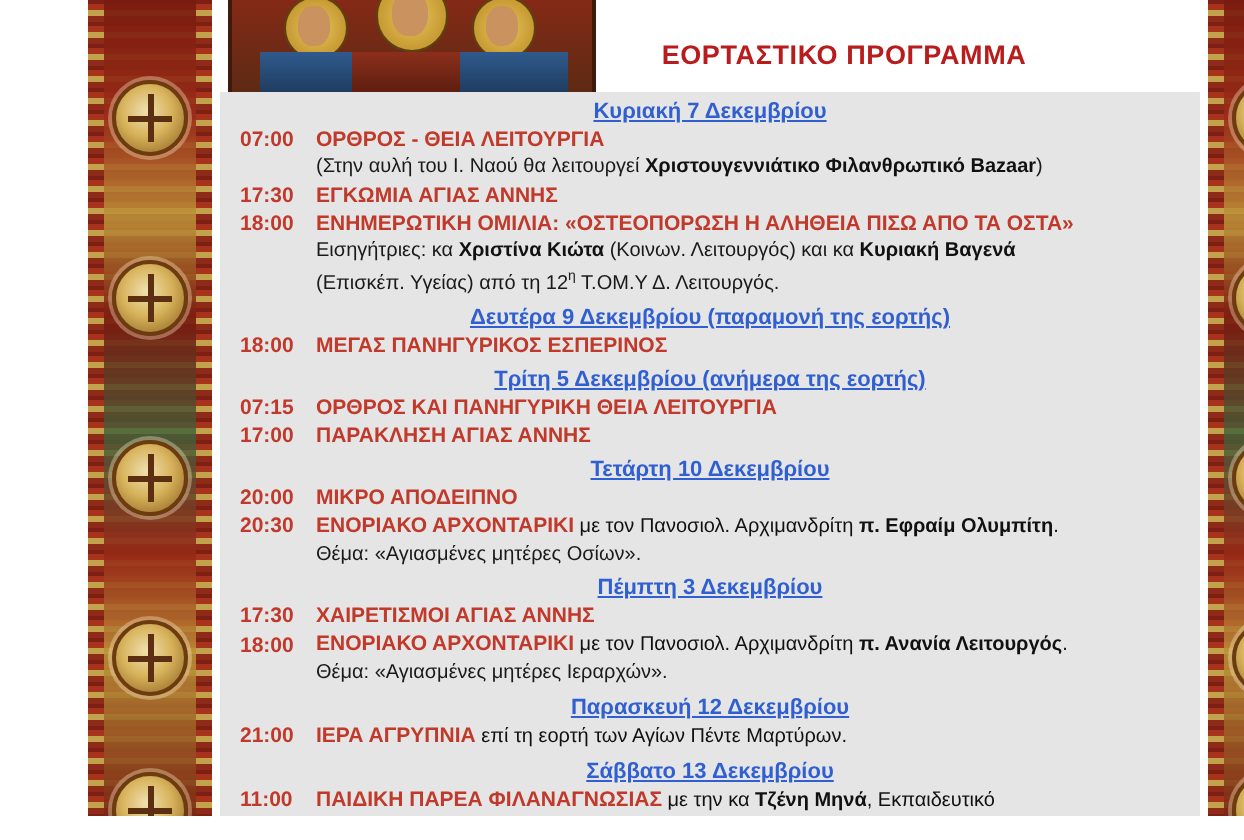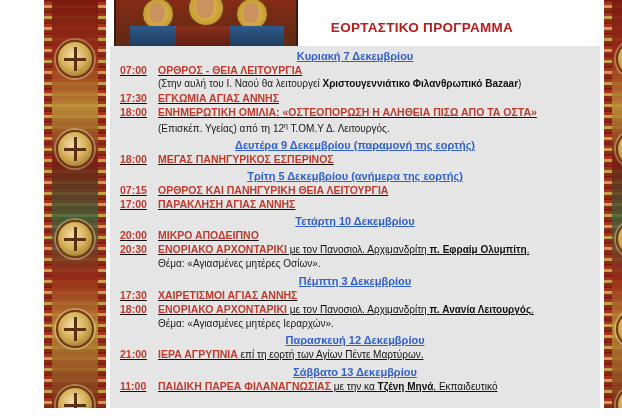--- a/index.html
+++ b/index.html
@@ -169,25 +169,24 @@
     text-align: center;
     color: #2f5fd0;
     font-weight: bold;
     font-size: 11px;
     margin: 4px 0 1px 0;
     text-decoration: underline;
   }
 
   .row {
     display: flex;
-    align-items: flex-start;
+    align-items: center;
     margin: 0 0 0 0;
     padding: 0 0 0 10px;
     line-height: 14px;
-    text-decoration: underline;
   }
   .time {
     color: #c0392b;
     font-weight: bold;
     width: 38px;
     flex: 0 0 38px;
     font-size: 10.5px;
   }
   .evt {
     color: #c0392b;
@@ -254,20 +253,21 @@
       </div>
       <div class="sub"><span>(Στην αυλή του Ι. Ναού θα λειτουργεί </span><span class="blk">Χριστουγεννιάτικο Φιλανθρωπικό Bazaar</span><span>)</span></div>
       <div class="row">
         <span class="time">17:30</span>
         <span><span class="evt">ΕΓΚΩΜΙΑ ΑΓΙΑΣ ΑΝΝΗΣ</span></span>
       </div>
       <div class="row">
         <span class="time">18:00</span>
         <span><span class="evt">ΕΝΗΜΕΡΩΤΙΚΗ ΟΜΙΛΙΑ: «ΟΣΤΕΟΠΟΡΩΣΗ Η ΑΛΗΘΕΙΑ ΠΙΣΩ ΑΠΟ ΤΑ ΟΣΤΑ»</span></span>
       </div>
+      <div class="sub"><span>Εισηγήτριες: κα </span><span class="blk">Χριστίνα Κιώτα</span><span> (Κοινων. Λειτουργός) και κα </span><span class="blk">Κυριακή Βαγενά</span></div>
       <div class="sub indent2"><span>(Επισκέπ. Υγείας) από τη 12</span><span class="sup">η</span><span> Τ.ΟΜ.Υ Δ. Λειτουργός.</span></div>
       <div class="day-head">Δευτέρα 9 Δεκεμβρίου (παραμονή της εορτής)</div>
       <div class="row">
         <span class="time">18:00</span>
         <span><span class="evt">ΜΕΓΑΣ ΠΑΝΗΓΥΡΙΚΟΣ ΕΣΠΕΡΙΝΟΣ</span></span>
       </div>
       <div class="day-head">Τρίτη 5 Δεκεμβρίου (ανήμερα της εορτής)</div>
       <div class="row">
         <span class="time">07:15</span>
         <span><span class="evt">ΟΡΘΡΟΣ ΚΑΙ ΠΑΝΗΓΥΡΙΚΗ ΘΕΙΑ ΛΕΙΤΟΥΡΓΙΑ</span></span>

